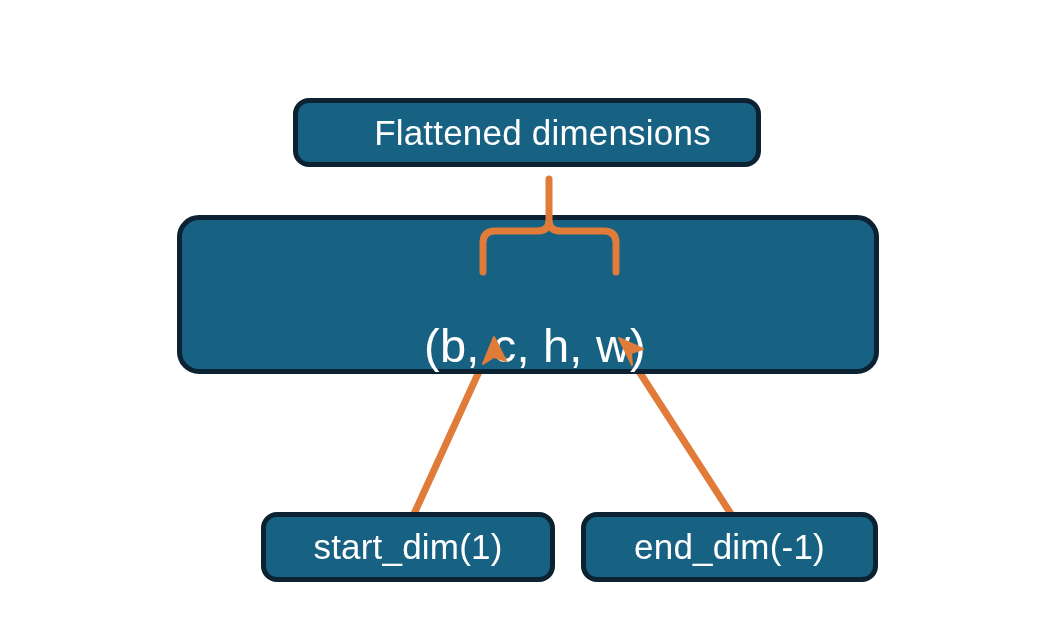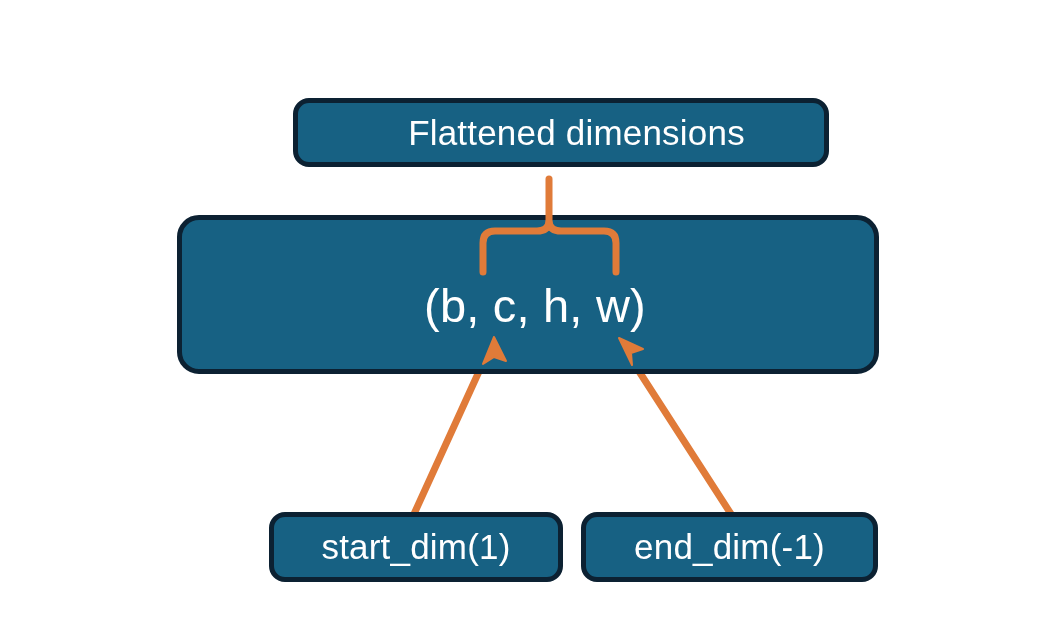--- a/index.html
+++ b/index.html
@@ -29,43 +29,43 @@
     color: #ffffff;
     font-family: "Liberation Sans", sans-serif;
     font-weight: 400;
     letter-spacing: 0.2px;
     white-space: nowrap;
     z-index: 1;
   }
   #node-flattened {
     left: 293px;
     top: 98px;
-    width: 536px;
+    width: 468px;
     height: 69px;
     font-size: 35px;
     padding-left: 31px;
   }
   #node-shape {
     left: 177px;
     top: 215px;
     width: 702px;
     height: 159px;
     border-radius: 22px;
     font-size: 0;
     justify-content: center;
-    align-items: flex-start;
+    align-items: flex-end;
   }
   #node-shape .shape-text {
     font-size: 47px;
     line-height: 1;
     margin-top: 62px;
     margin-left: 14px;
   }
   #node-startdim {
-    left: 269px;
+    left: 261px;
     top: 512px;
     width: 294px;
     height: 70px;
     font-size: 35px;
   }
   #node-enddim {
     left: 581px;
     top: 512px;
     width: 297px;
     height: 70px;

